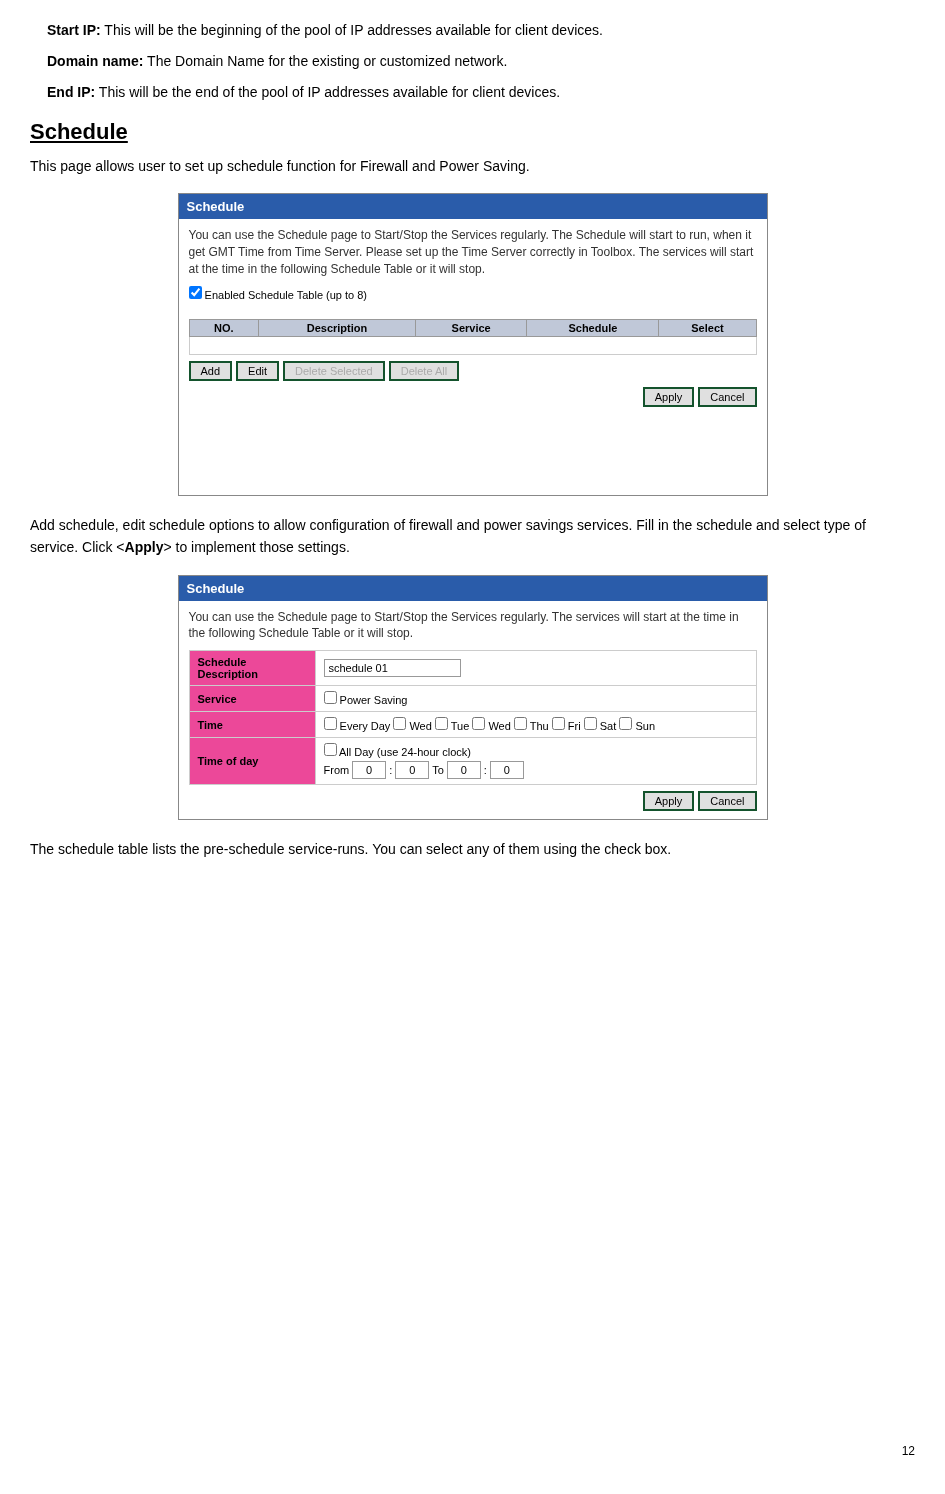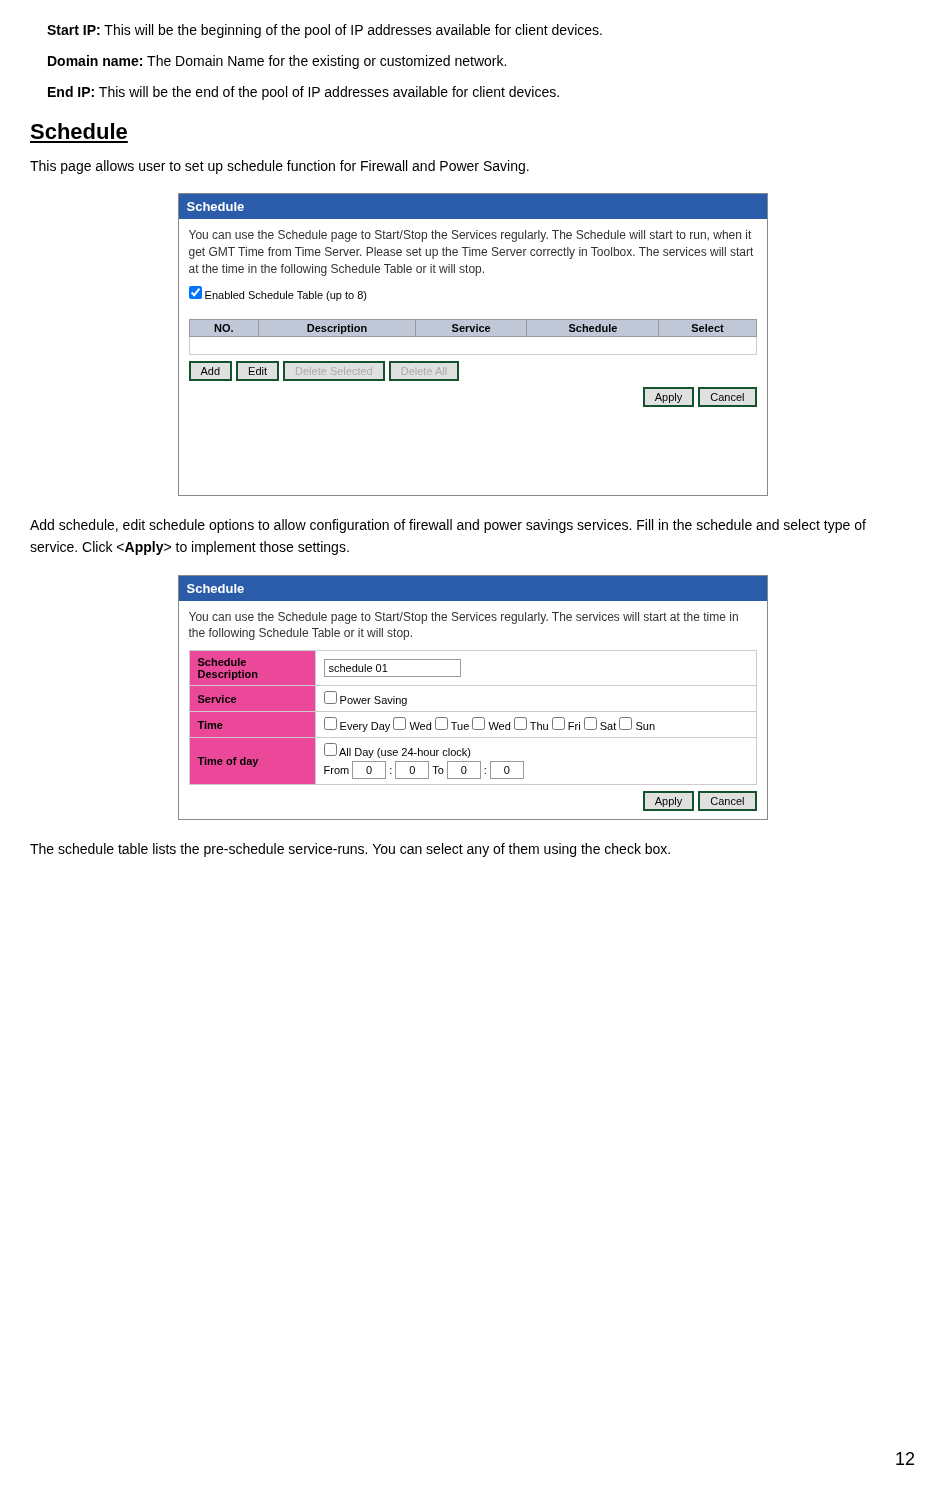--- a/index.html
+++ b/index.html
@@ -291,13 +291,13 @@
           <button class="ui-btn">Cancel</button>
         </div>
       </div>
     </div>
   </div>
 
   <p class="bottom-text">The schedule table lists the pre-schedule service-runs. You can select any of them using the check box.</p>
 
 </div>
 
-<div style="position: fixed; bottom: 24px; right: 30px; font-size: 18px;">12</div>
+<div style="position: fixed; bottom: 36px; right: 30px; font-size: 12px;">12</div>
 
 </body></html>

